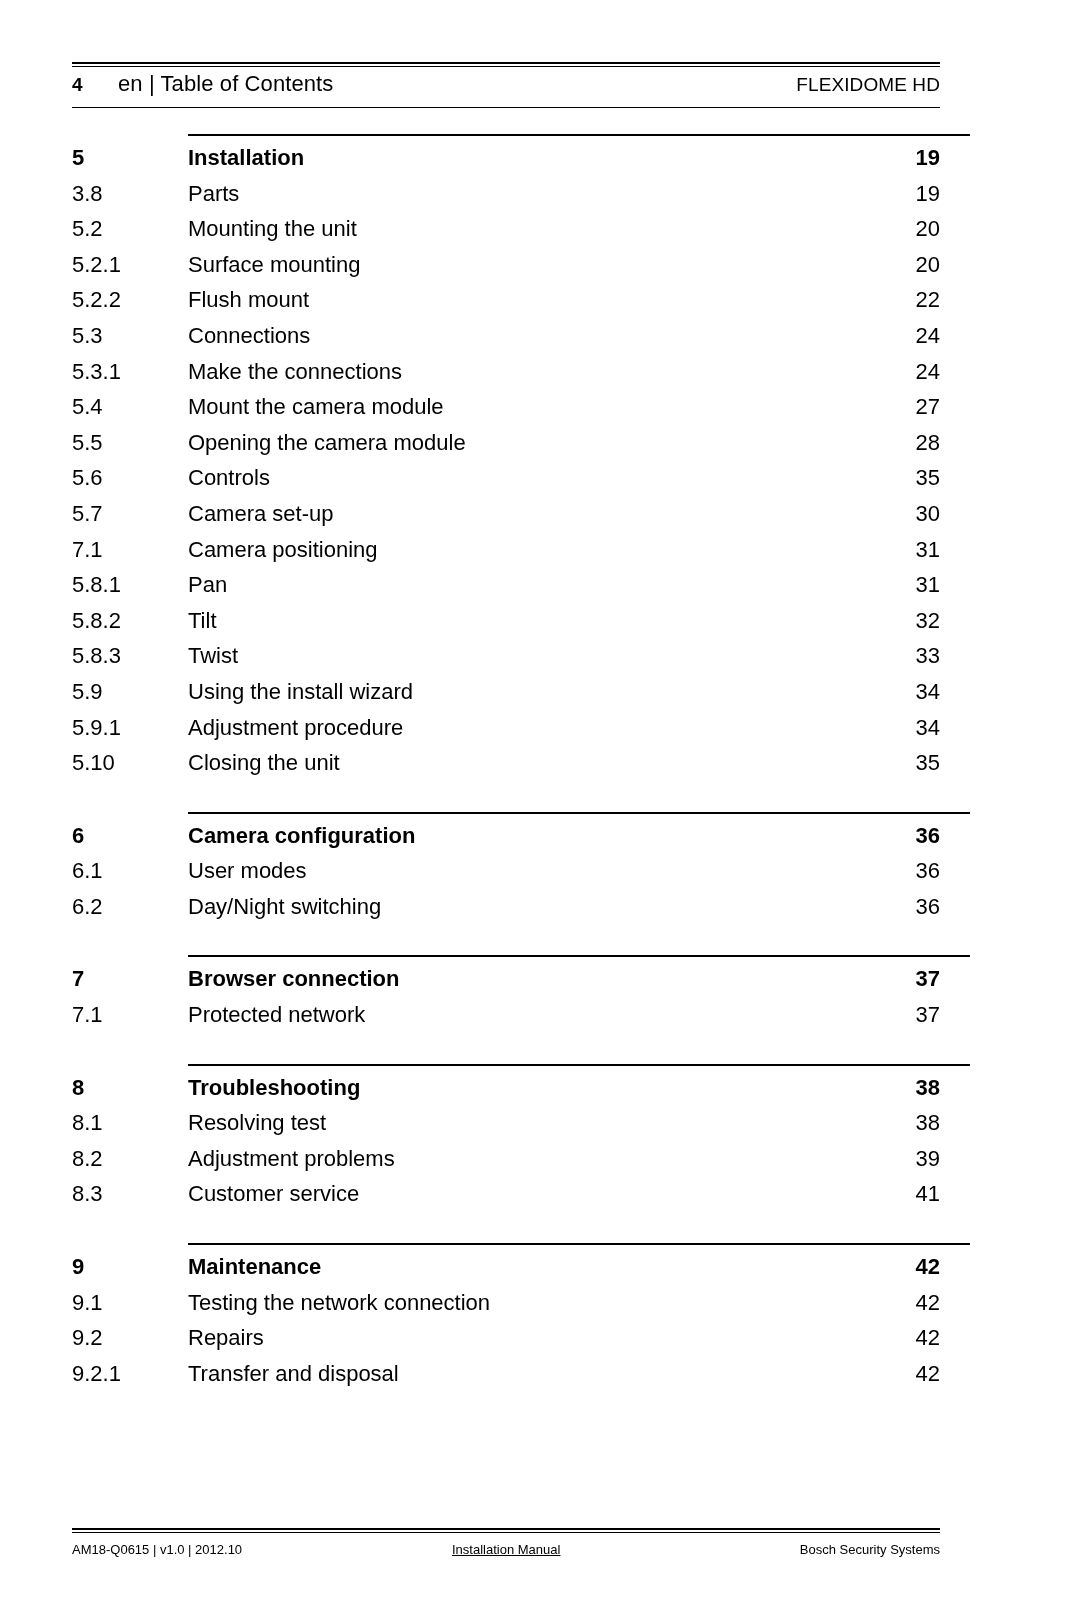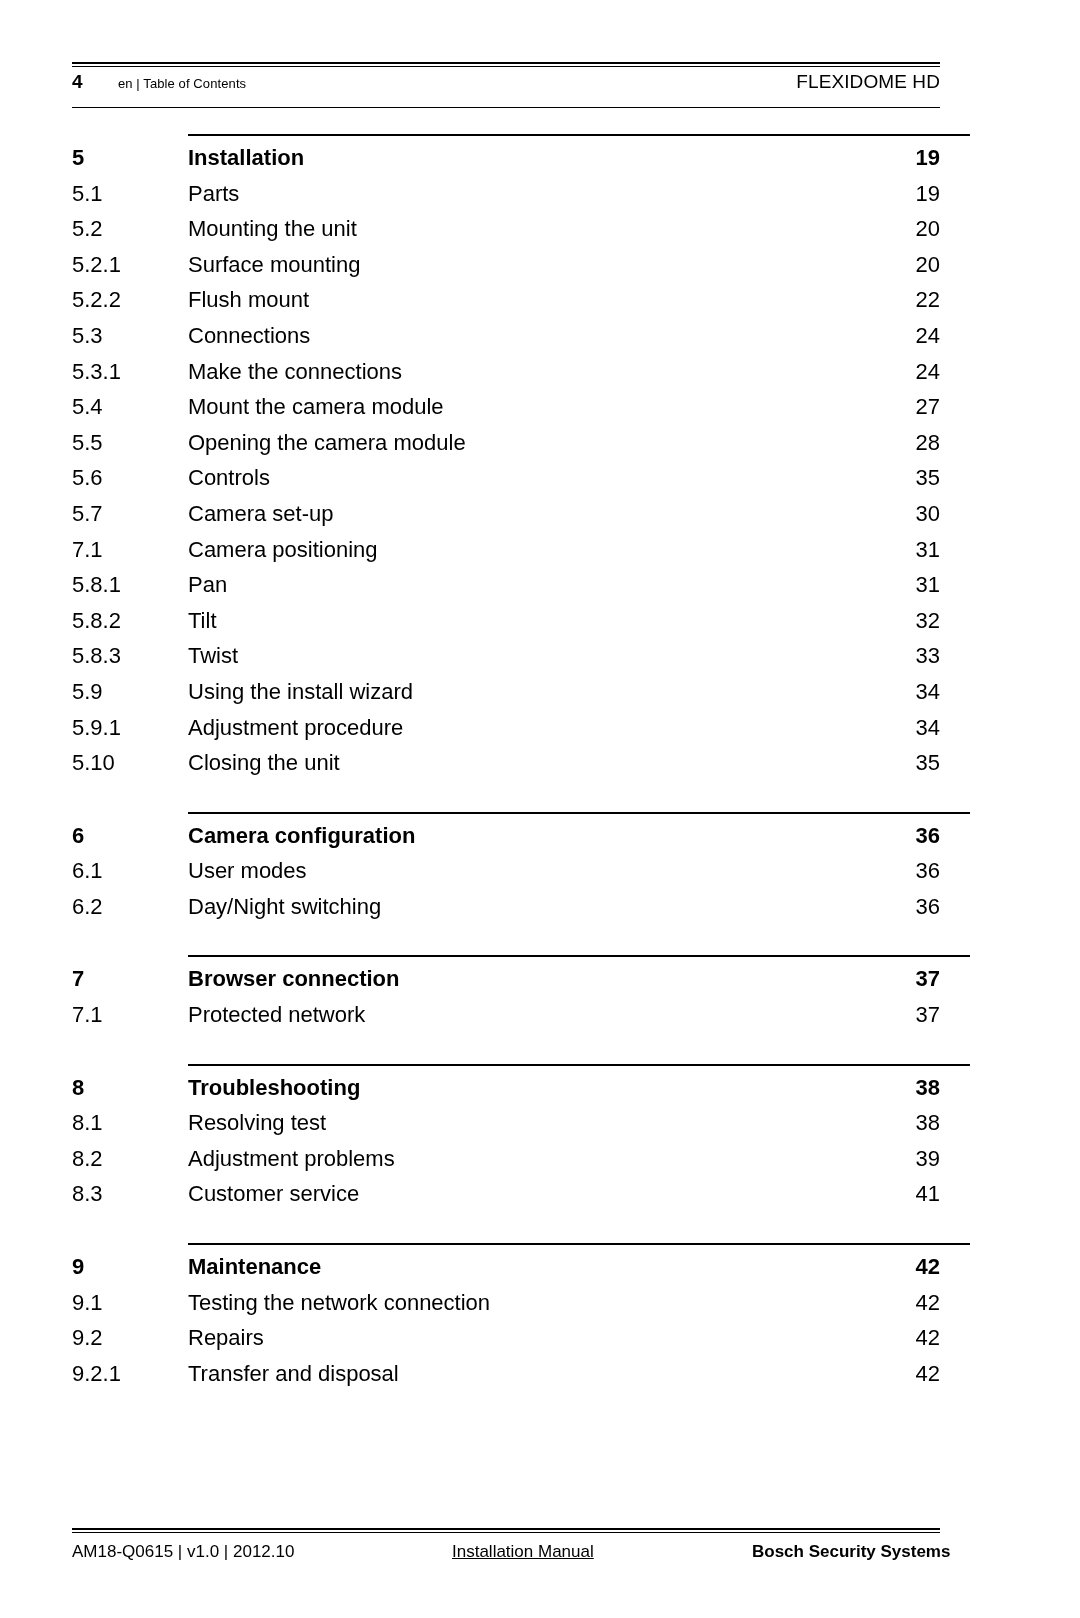--- a/index.html
+++ b/index.html
@@ -52,21 +52,21 @@
     padding-top: 4px;
     box-sizing: border-box;
   }
   .hdr-pagenum {
     font-weight: bold;
     font-size: 19px;
     width: 46px;
     flex: 0 0 46px;
   }
   .hdr-crumb {
-    font-size: 13px;
+    font-size: 22px;
     letter-spacing: 0.1px;
     white-space: pre;
   }
   .hdr-spacer { flex: 1 1 auto; }
   .hdr-product {
     font-size: 19px;
     letter-spacing: 0.1px;
     white-space: nowrap;
   }
 
@@ -122,25 +122,25 @@
   .page-footer {
     position: absolute;
     left: 72px;
     top: 1528px;
     width: 868px;
   }
   .footer-row {
     display: flex;
     align-items: baseline;
     padding-top: 9px;
-    font-size: 17px;
+    font-size: 13px;
   }
   .ft-left { flex: 0 0 380px; white-space: nowrap; }
   .ft-center { flex: 0 0 300px; white-space: nowrap; text-decoration: underline; }
-  .ft-right { flex: 1 1 auto; text-align: left; white-space: nowrap; font-weight: bold; }
+  .ft-right { flex: 1 1 auto; text-align: right; white-space: nowrap; }
 </style>
 </head>
 <body>
 
 <div class="page">
 
   <div class="page-header">
     <div class="rule-double"></div>
     <div class="header-row">
       <span class="hdr-pagenum">4</span>
@@ -153,21 +153,21 @@
 
   <div class="toc">
       <div class="toc-group">
         <div class="group-rule"></div>
         <div class="toc-row level1">
           <span class="num">5</span>
           <span class="title">Installation</span>
           <span class="pg">19</span>
         </div>
         <div class="toc-row level2">
-          <span class="num">5.1</span>
+          <span class="num">3.8</span>
           <span class="title">Parts</span>
           <span class="pg">19</span>
         </div>
         <div class="toc-row level2">
           <span class="num">5.2</span>
           <span class="title">Mounting the unit</span>
           <span class="pg">20</span>
         </div>
         <div class="toc-row level3">
           <span class="num">5.2.1</span>

